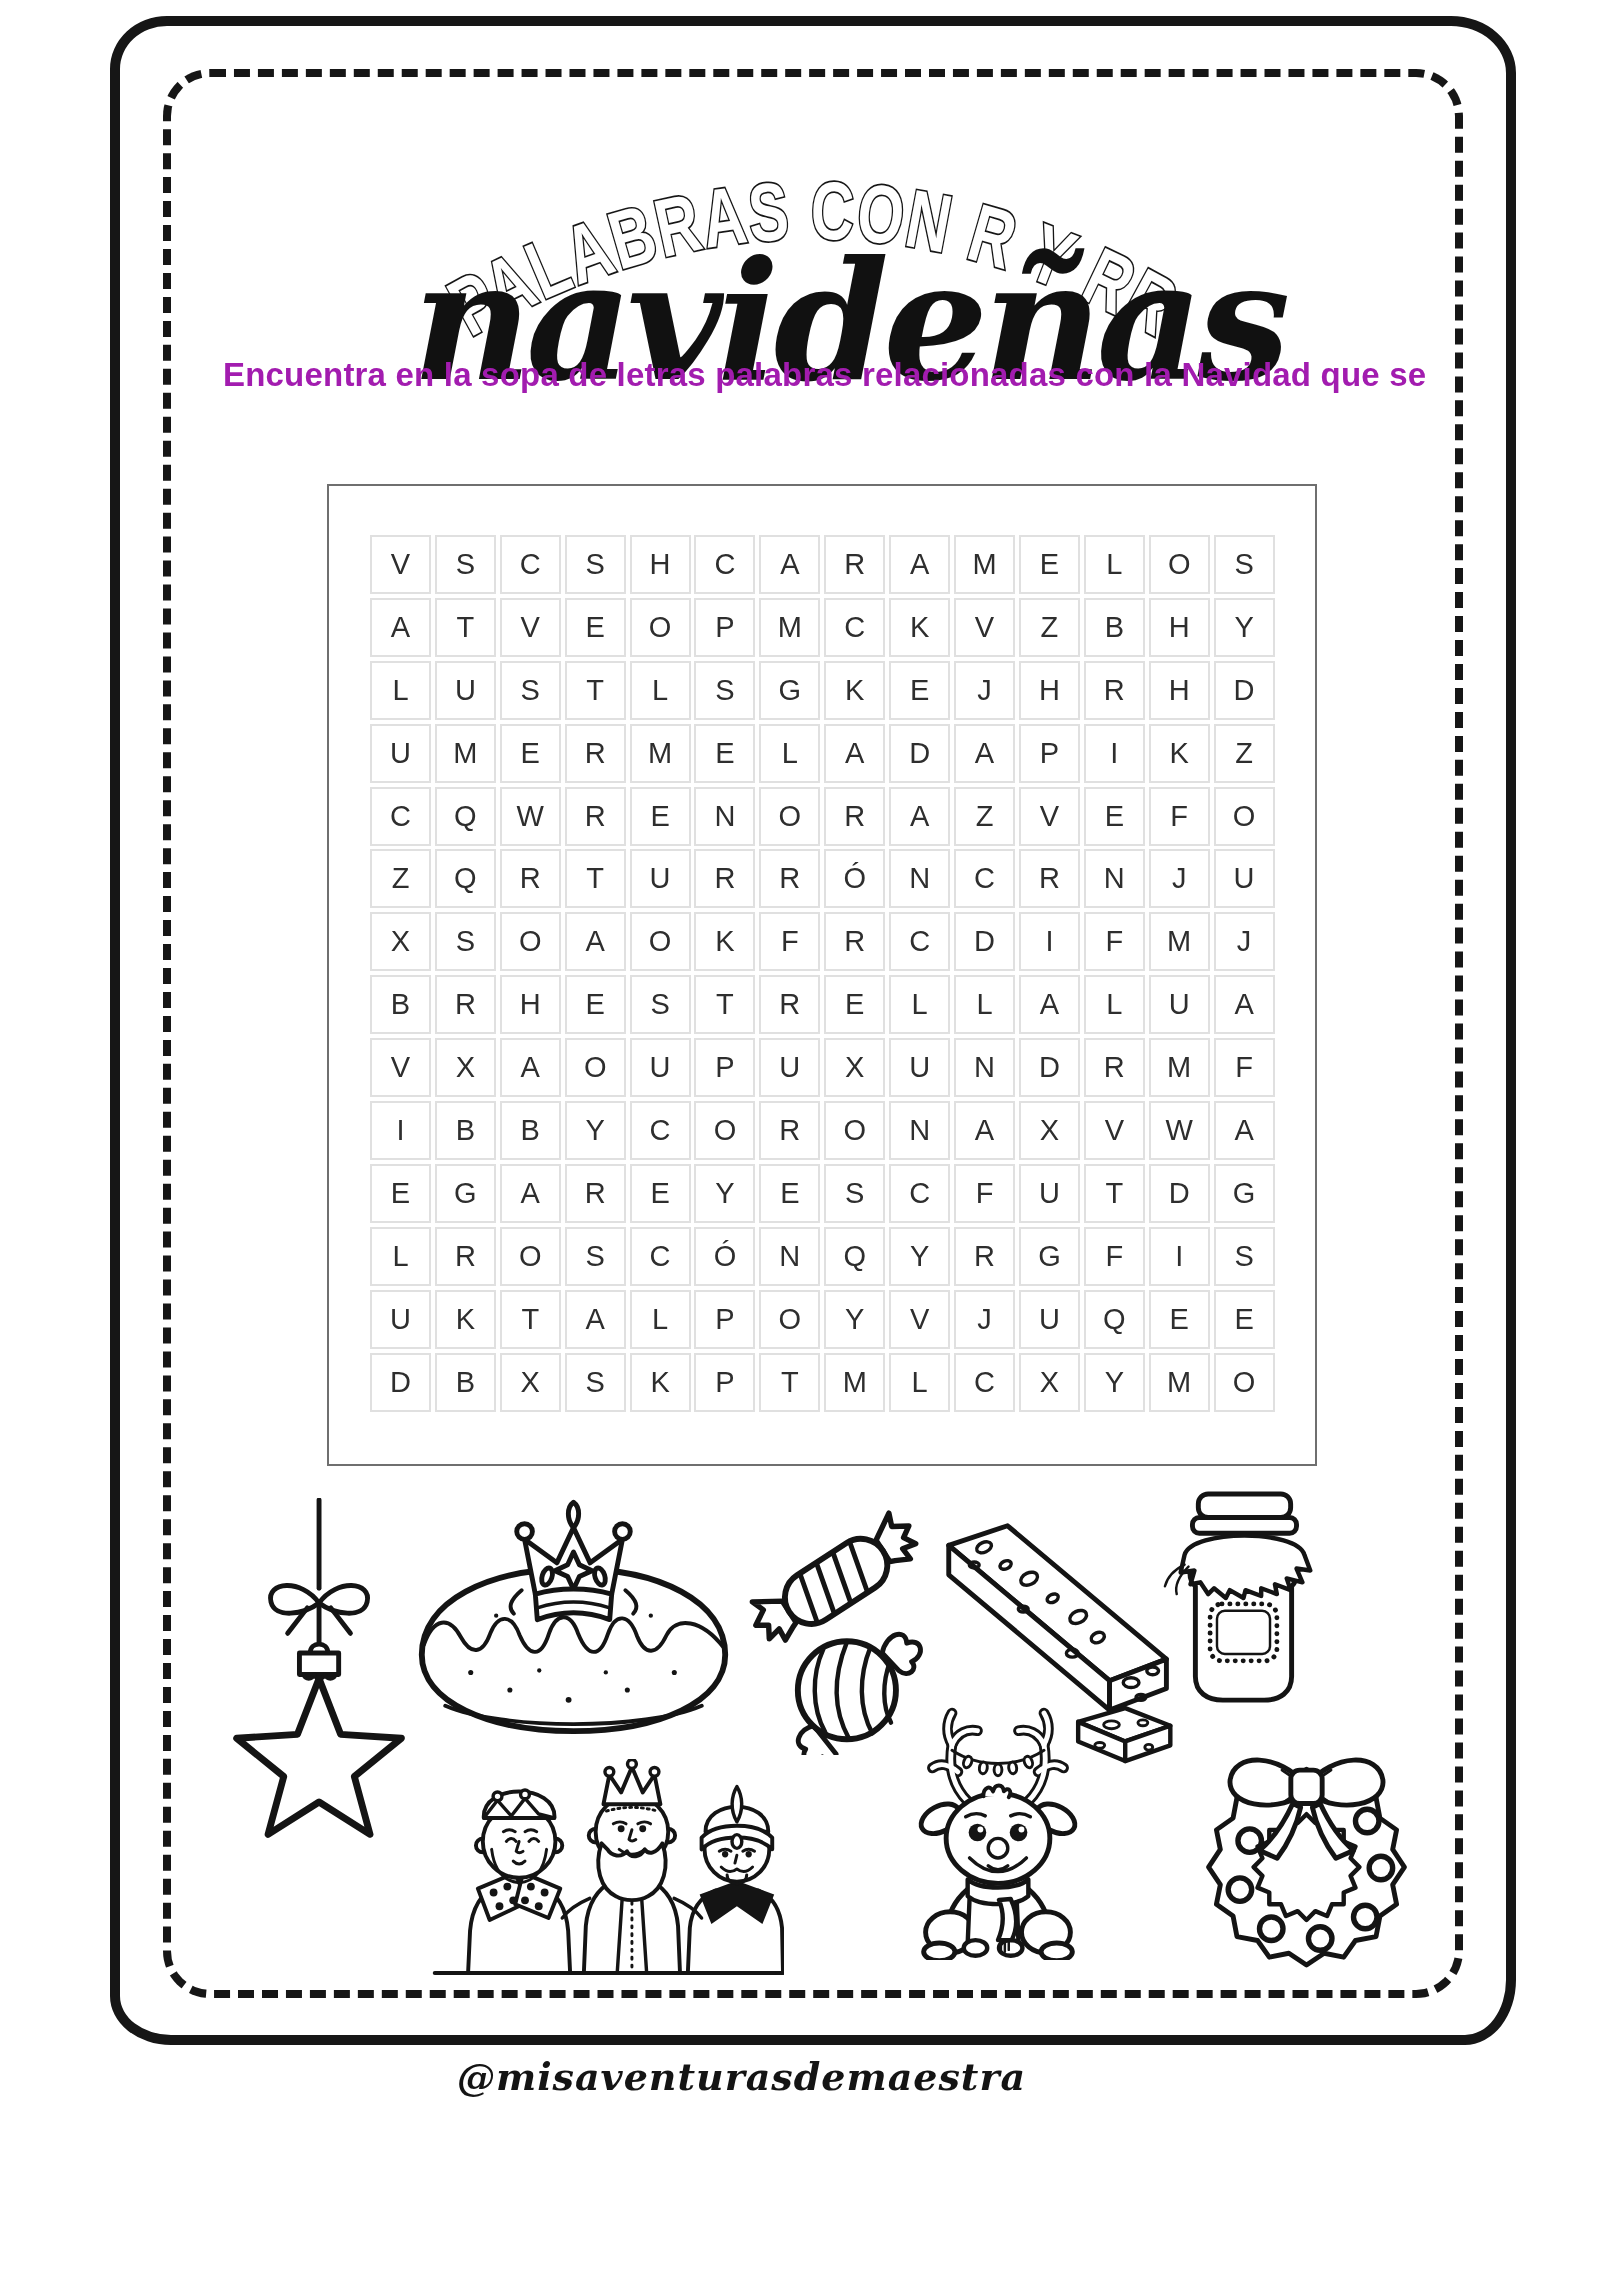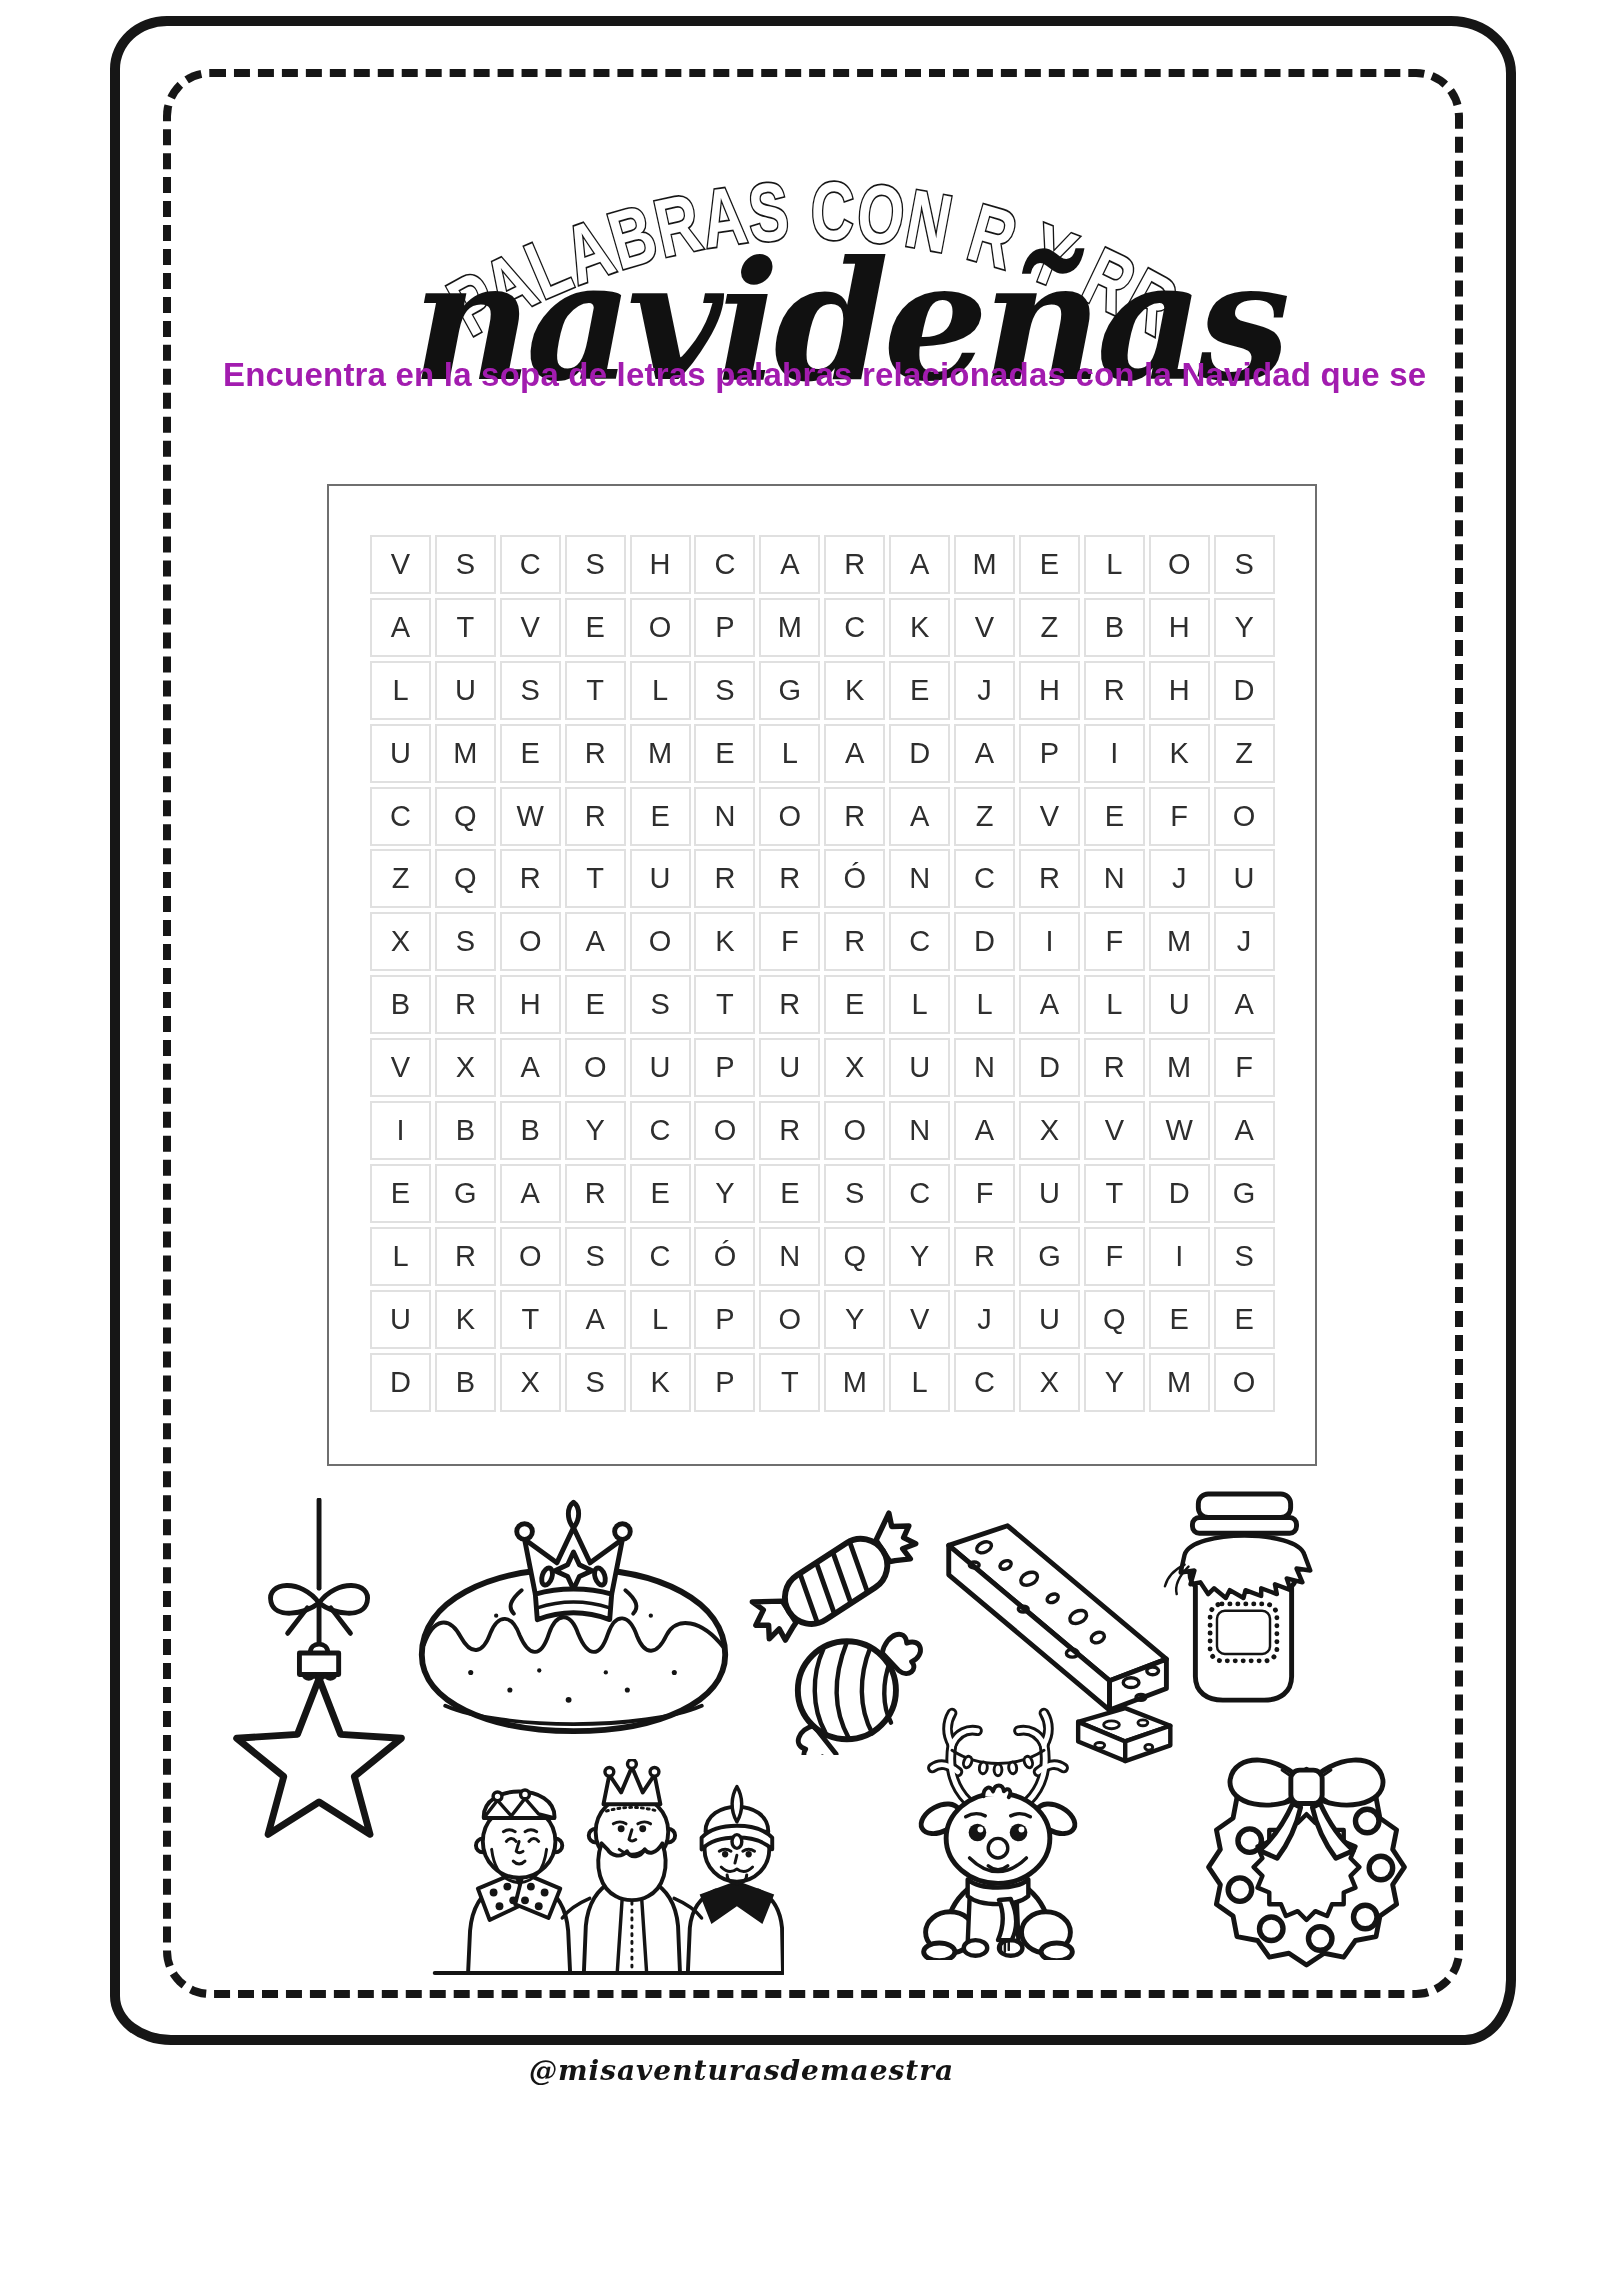--- a/index.html
+++ b/index.html
@@ -26,21 +26,21 @@
   .cell{border:2px solid #e0e0e0;box-sizing:border-box;display:flex;align-items:center;justify-content:center;
     font-size:29px;color:#2e2e2e;background:#fff;}
   
   .illus svg{display:block;width:100%;height:100%;}
   .ink{stroke:#141414;fill:none;stroke-linecap:round;stroke-linejoin:round;}
   .inkfill{stroke:#141414;fill:#ffffff;stroke-linecap:round;stroke-linejoin:round;}
   .solid{fill:#141414;stroke:none;}
   
   .footer{left:0;top:2054px;width:1483px;text-align:center;
     font-family:"DejaVu Serif","Liberation Serif",serif;font-style:italic;font-weight:700;
-    font-size:28px;color:#141414;letter-spacing:1px;}
+    font-size:38px;color:#141414;letter-spacing:1px;}
 </style>
 </head>
 <body>
 
 <div class="abs border-outer"></div>
 <div class="abs border-dashed"></div>
 
 <svg class="abs title-arc" viewBox="0 0 1100 412">
   <path id="arcPath" d="M 28 336 Q 550 18 1072 336" fill="none"></path>
   <text><textPath href="#arcPath" startOffset="50%" text-anchor="middle" textLength="1042" lengthAdjust="spacingAndGlyphs">PALABRAS CON R Y RR</textPath></text>

